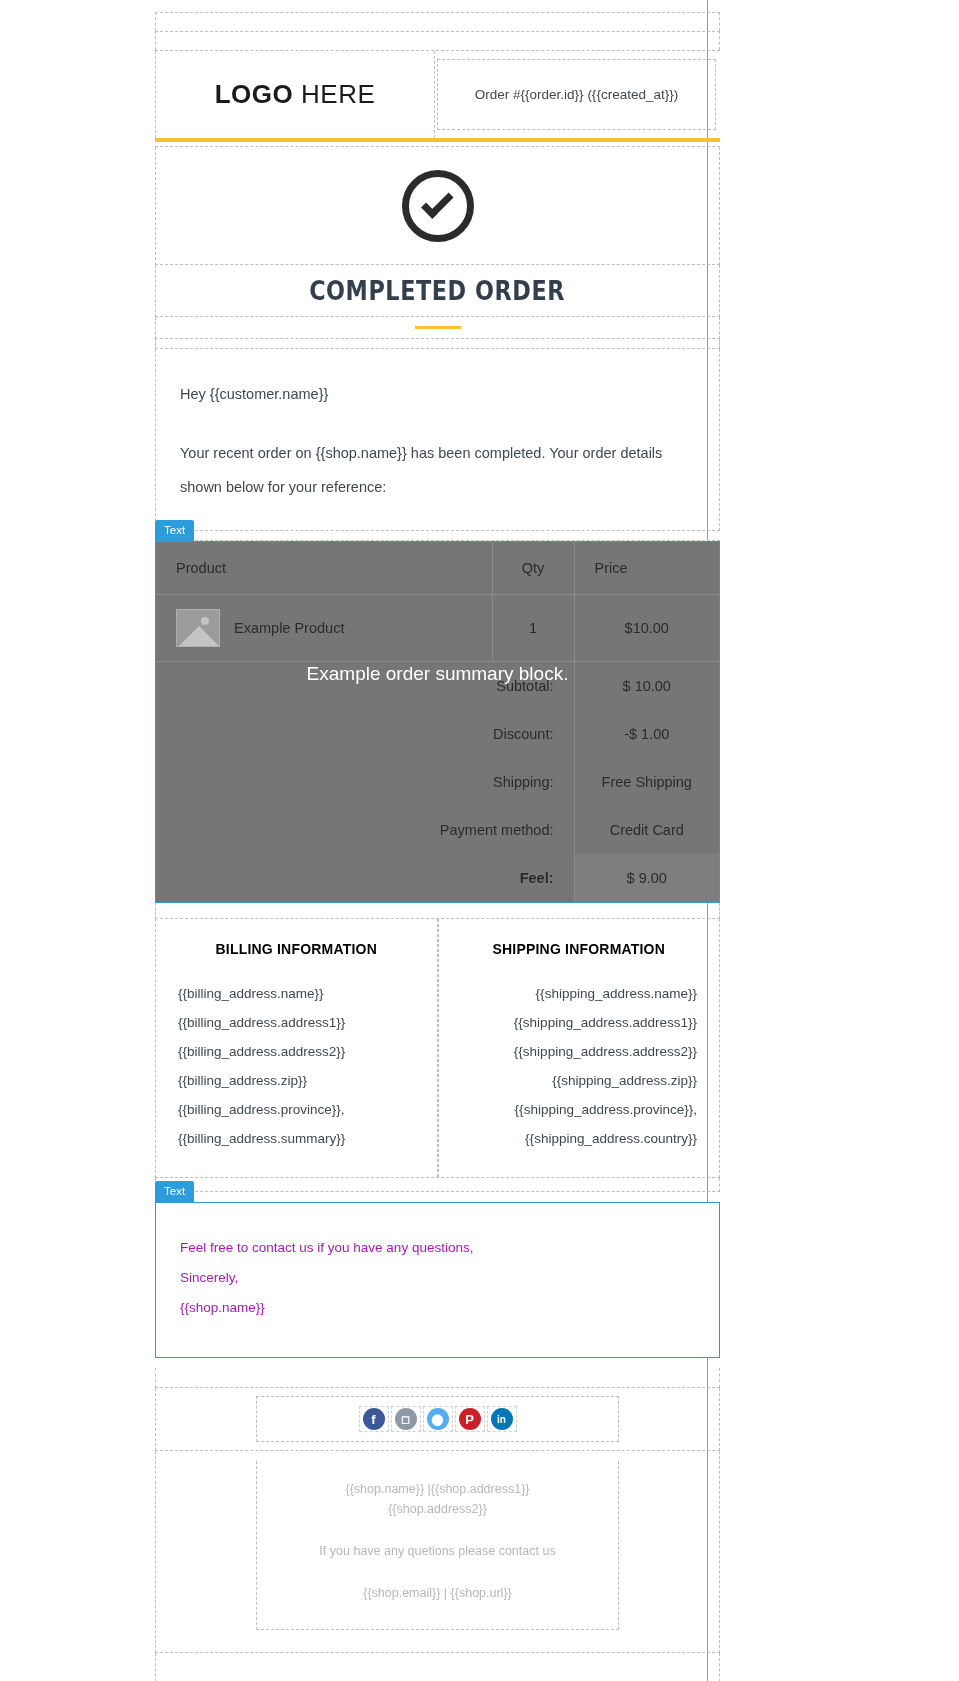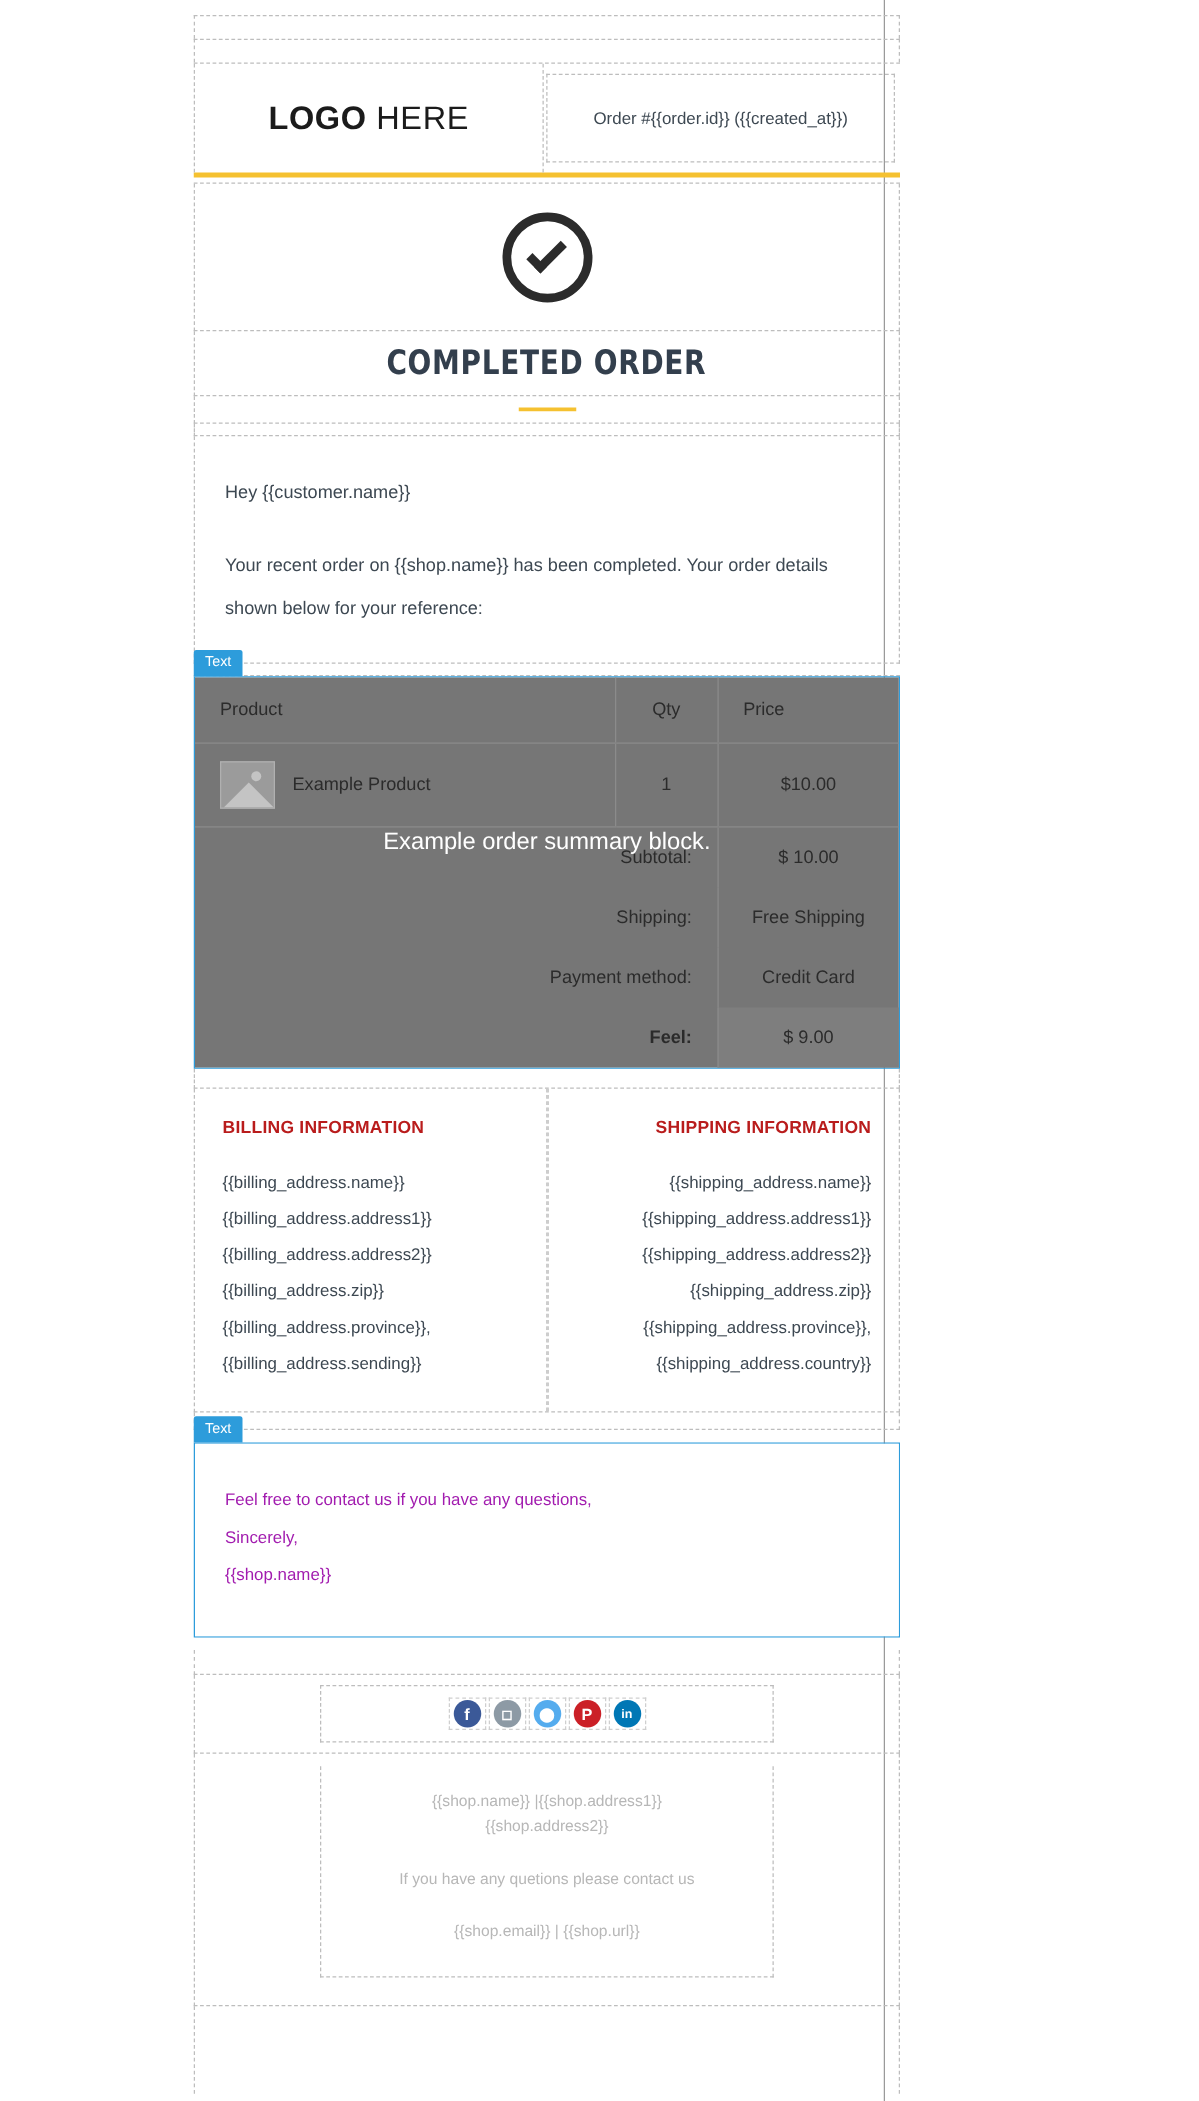--- a/index.html
+++ b/index.html
@@ -153,21 +153,21 @@
   }
   .overlay .big { font-size: 19px; line-height: 30px; }
   .overlay .small { font-size: 14.5px; line-height: 25px; margin-top: 8px; padding: 0 60px; }
 
   
   .addr-gap { height: 16px; border-left: 1px dashed #bdbdbd; border-right: 1px dashed #bdbdbd; border-bottom: 1px dashed #bdbdbd; }
   .addr-row { display: flex; border-left: 1px dashed #bdbdbd; border-right: 1px dashed #bdbdbd; border-bottom: 1px dashed #bdbdbd; }
   .addr-col { flex: 1; border: 1px dashed #bdbdbd; border-top: none; border-bottom: none; padding: 22px 22px 24px 22px; }
   .addr-col.left { border-left: none; }
   .addr-col.right { border-right: none; text-align: right; }
-  .addr-title { font-size: 14px; font-weight: 700; color: #b91c1c; letter-spacing: .2px; margin-bottom: 22px; }
+  .addr-title { font-size: 14px; font-weight: 700; color: #000000; letter-spacing: .2px; margin-bottom: 22px; text-align: center; }
   .addr-line { font-size: 13.5px; color: #3d4852; line-height: 29px; }
 
   
   .contact-gap { height: 14px; border-left: 1px dashed #bdbdbd; border-right: 1px dashed #bdbdbd; border-bottom: 1px dashed #bdbdbd; }
   .contact-box { padding: 30px 24px 34px 24px; background: #fff; }
   .contact-box p { font-size: 13.5px; color: #a21caf; line-height: 30px; }
 
   
   .foot-gap { height: 20px; border-left: 1px dashed #bdbdbd; border-right: 1px dashed #bdbdbd; border-bottom: 1px dashed #bdbdbd; }
   .foot-sec { border-left: 1px dashed #bdbdbd; border-right: 1px dashed #bdbdbd; border-bottom: 1px dashed #bdbdbd; padding: 8px 0; }
@@ -251,20 +251,24 @@
             </td>
             <td class="mid">1</td>
             <td class="mid">$10.00</td>
           </tr>
 
           <tr>
             <td class="sum-label" colspan="2">Subtotal:</td>
             <td class="sum-value">$ 10.00</td>
           </tr>
           <tr>
+            <td class="sum-label" colspan="2">Discount:</td>
+            <td class="sum-value">-$ 1.00</td>
+          </tr>
+          <tr>
             <td class="sum-label" colspan="2">Shipping:</td>
             <td class="sum-value">Free Shipping</td>
           </tr>
           <tr>
             <td class="sum-label" colspan="2">Payment method:</td>
             <td class="sum-value">Credit Card</td>
           </tr>
           <tr class="row-total">
             <td class="sum-label" colspan="2">Feel:</td>
             <td class="sum-value">$ 9.00</td>
@@ -279,21 +283,21 @@
 
     <div class="addr-gap"></div>
     <div class="addr-row">
       <div class="addr-col left">
         <div class="addr-title">BILLING INFORMATION</div>
         <div class="addr-line">{{billing_address.name}}</div>
         <div class="addr-line">{{billing_address.address1}}</div>
         <div class="addr-line">{{billing_address.address2}}</div>
         <div class="addr-line">{{billing_address.zip}}</div>
         <div class="addr-line">{{billing_address.province}},</div>
-        <div class="addr-line">{{billing_address.sending}}</div>
+        <div class="addr-line">{{billing_address.summary}}</div>
       </div>
       <div class="addr-col right">
         <div class="addr-title">SHIPPING INFORMATION</div>
         <div class="addr-line">{{shipping_address.name}}</div>
         <div class="addr-line">{{shipping_address.address1}}</div>
         <div class="addr-line">{{shipping_address.address2}}</div>
         <div class="addr-line">{{shipping_address.zip}}</div>
         <div class="addr-line">{{shipping_address.province}},</div>
         <div class="addr-line">{{shipping_address.country}}</div>
       </div>

